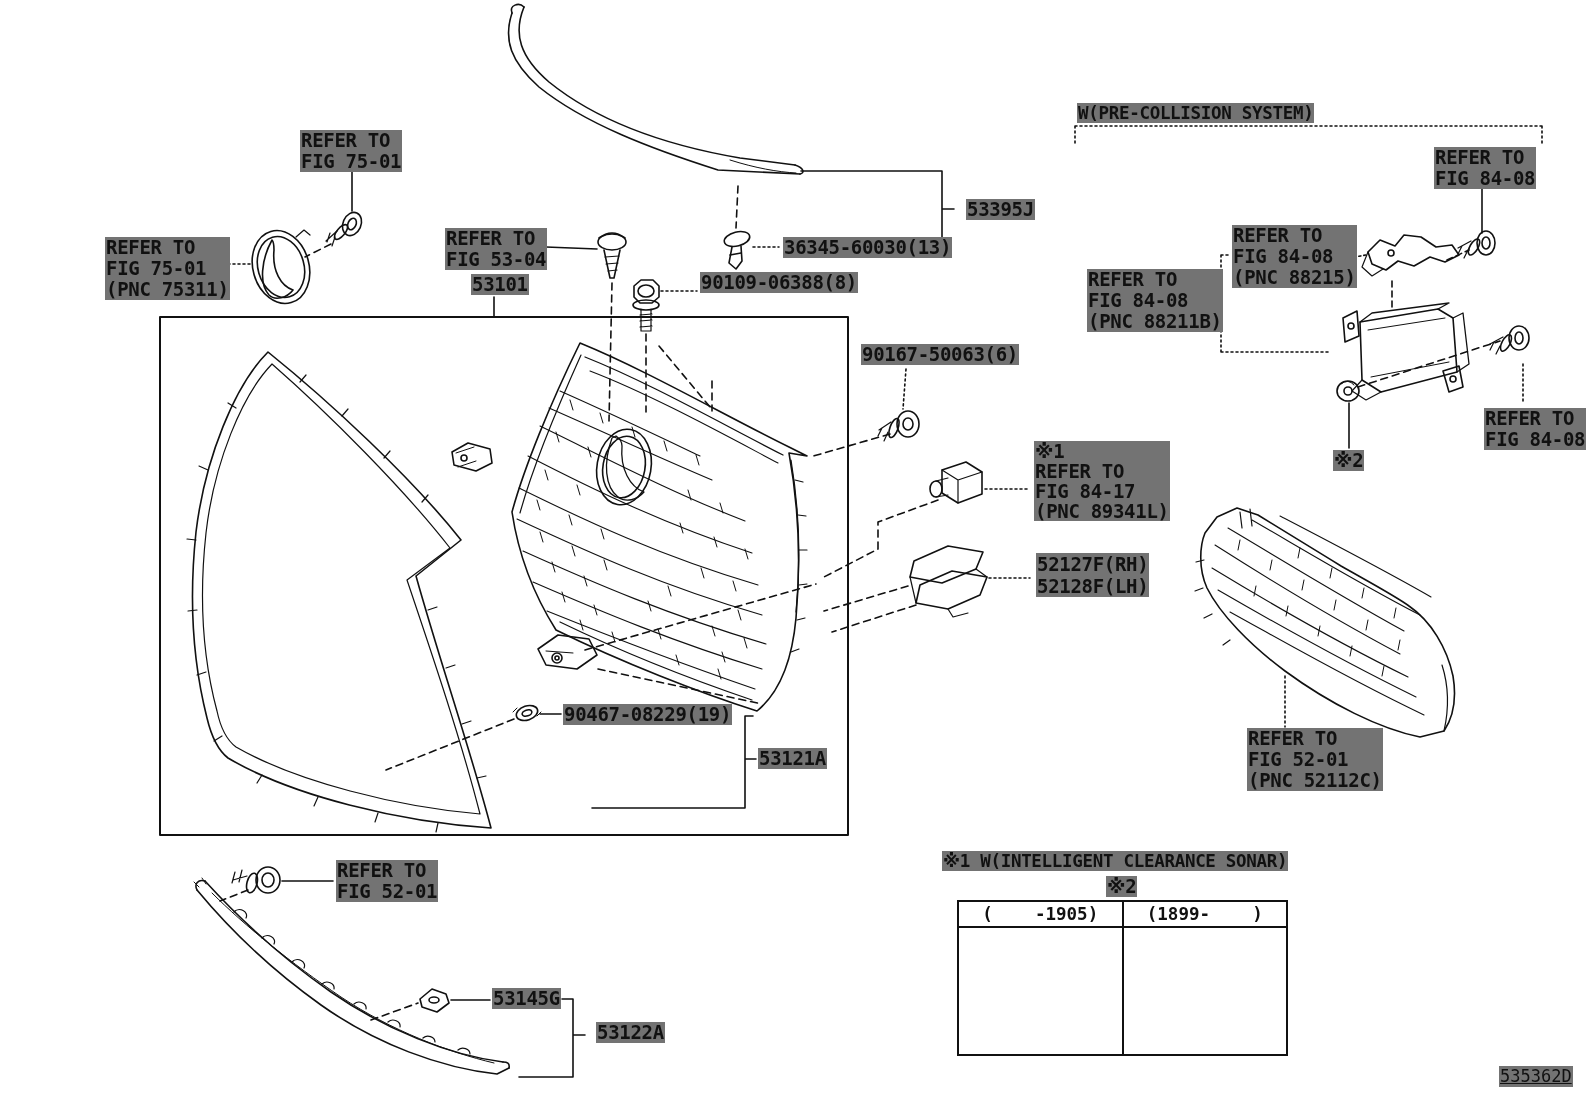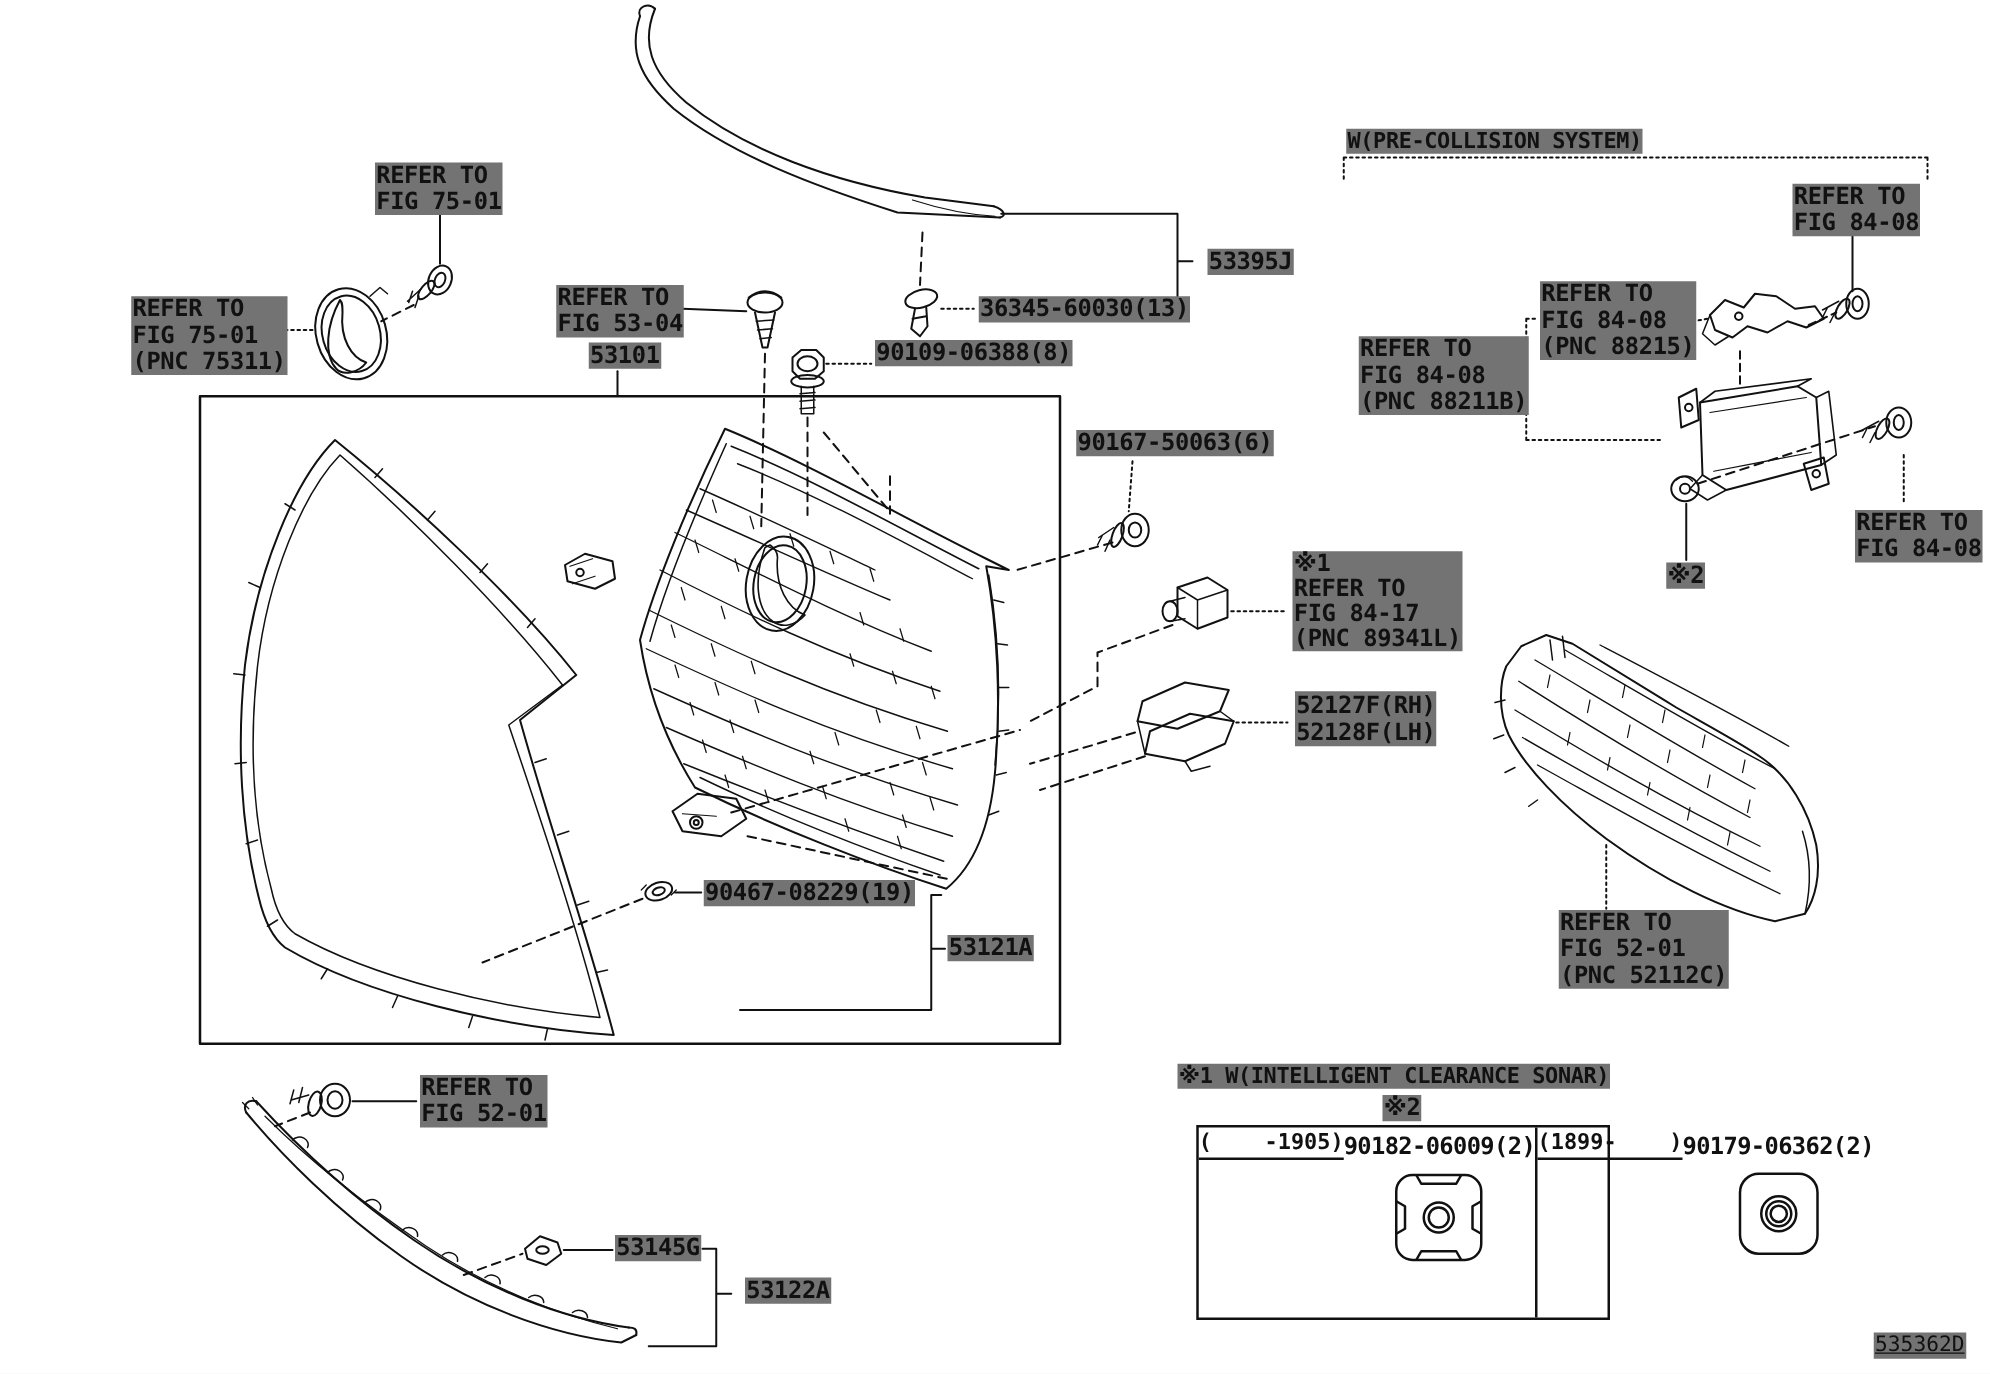--- a/index.html
+++ b/index.html
@@ -12,21 +12,21 @@
   .lbl{
     position:absolute;font-weight:bold;font-size:19px;line-height:21px;
     letter-spacing:-0.3px;white-space:pre-line;background:#737373;padding:0 1px;
   }
   .lbl.sm{font-size:17.5px;line-height:20px;}
   .lbl.code{font-size:17px;font-weight:normal;letter-spacing:0;text-decoration:underline;}
   #sonar-table{
     position:absolute;left:957px;top:900px;width:331px;height:156px;
     border:2px solid #111;box-sizing:border-box;display:flex;background:#fff;
   }
-  .st-col{flex:1;display:flex;}
+  .st-col{flex:1;display:flex;flex-direction:column;}
   .st-col.first{border-right:2px solid #111;}
   .st-head{
     height:24px;border-bottom:2px solid #111;display:flex;align-items:center;
     justify-content:center;font-weight:bold;font-size:17.5px;white-space:pre;
   }
   .st-body{flex:1;display:flex;flex-direction:column;align-items:center;}
   .st-part{font-weight:bold;font-size:19px;letter-spacing:-0.5px;margin-top:4px;white-space:pre;}
   .st-icon{margin-top:6px;}
 </style>
 </head>
@@ -297,44 +297,19 @@
   <div class="lbl" style="left:596px;top:1022px">53122A</div>
   <div class="lbl" style="left:563px;top:704px">90467-08229(19)</div>
   <div class="lbl" style="left:758px;top:748px">53121A</div>
   <div class="lbl sm" style="left:942px;top:851px">※1 W(INTELLIGENT CLEARANCE SONAR)</div>
   <div class="lbl" style="left:1106px;top:876px">※2</div>
   <div class="lbl code" style="left:1499px;top:1066px">535362D</div>
 
   <div id="sonar-table">
     <div class="st-col first">
       <div class="st-head">(    -1905)</div>
-      <div class="st-body">
-        <div class="st-part">90182-06009(2)</div>
-        <svg class="st-icon" width="78" height="80" viewBox="0 0 78 80">
-          <g stroke="#111" fill="none" stroke-width="2" stroke-linejoin="round">
-            <rect x="5" y="6" width="68" height="68" rx="13"></rect>
-            <path d="M21,6 L25,13 L53,13 L57,6"></path>
-            <path d="M21,74 L25,67 L53,67 L57,74"></path>
-            <path d="M5,27 L12,31 L12,49 L5,53"></path>
-            <path d="M73,27 L66,31 L66,49 L73,53"></path>
-            <circle cx="39" cy="40" r="12"></circle>
-            <circle cx="39" cy="40" r="8"></circle>
-          </g>
-        </svg>
-      </div>
     </div>
     <div class="st-col">
       <div class="st-head">(1899-    )</div>
-      <div class="st-body">
-        <div class="st-part">90179-06362(2)</div>
-        <svg class="st-icon" width="72" height="74" viewBox="0 0 72 74">
-          <g stroke="#111" fill="none" stroke-width="2">
-            <rect x="5" y="5" width="62" height="64" rx="15"></rect>
-            <circle cx="36" cy="37" r="14"></circle>
-            <circle cx="36" cy="37" r="10"></circle>
-            <circle cx="36" cy="37" r="6.5"></circle>
-          </g>
-        </svg>
-      </div>
     </div>
   </div>
 
 </div>
 
 </body></html>

